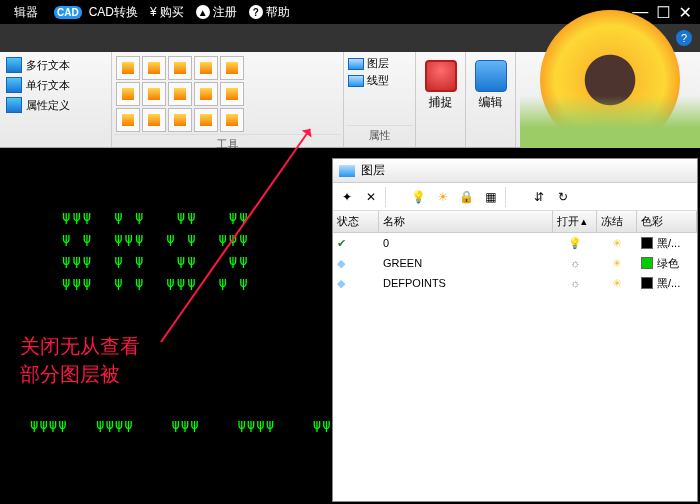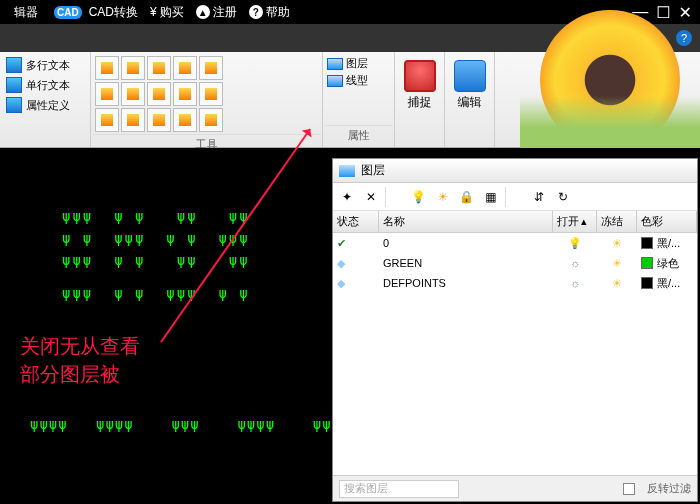--- a/index.html
+++ b/index.html
@@ -88,21 +88,21 @@
   </span>
 </div>
 
 <div class="decobar">
   <span>🖉</span>
   <span>◐</span>
   <span style="background:#1976d2;border-radius:50%;width:16px;height:16px;display:inline-flex;align-items:center;justify-content:center;color:#fff;font-size:11px">?</span>
 </div>
 
 <div class="ribbon">
-  <div class="ribbon-group" style="width:91px">
+  <div class="ribbon-group" style="width:112px">
     <div class="rg-content">
       <div class="textcol">
         <div class="tbtn">
             <span class="ico"></span>
             <span>多行文本</span>
           </div>
         <div class="tbtn">
             <span class="ico"></span>
             <span>单行文本</span>
           </div>
@@ -167,21 +167,21 @@
       </div>
   </div>
 </div>
 
 <div class="sunflower"></div>
 
 <div class="canvas">
   <div class="grass" style="left:62px;top:60px">ψψψ &nbsp;ψ ψ &nbsp; ψψ &nbsp; ψψ</div>
   <div class="grass" style="left:62px;top:82px">ψ ψ &nbsp;ψψψ &nbsp;ψ ψ &nbsp;ψψψ</div>
   <div class="grass" style="left:62px;top:104px">ψψψ &nbsp;ψ ψ &nbsp; ψψ &nbsp; ψψ</div>
-  <div class="grass" style="left:62px;top:137px">ψψψ &nbsp;ψ ψ &nbsp;ψψψ &nbsp;ψ ψ</div>
+  <div class="grass" style="left:62px;top:126px">ψψψ &nbsp;ψ ψ &nbsp;ψψψ &nbsp;ψ ψ</div>
   <div class="grass" style="left:30px;top:268px;letter-spacing:1px">ψψψψ &nbsp; ψψψψ &nbsp;&nbsp; ψψψ &nbsp;&nbsp; ψψψψ &nbsp;&nbsp; ψψψψ</div>
 </div>
 
 <div class="annot" style="left:20px;top:332px">
   <div>关闭无从查看</div>
   <div>部分图层被</div>
 </div>
 <div class="annot" style="left:440px;top:366px">打开被关闭图层</div>
 
 <div class="arrow" style="left:160px; top:82px; height:260px; transform:rotate(35deg)"></div>
@@ -259,19 +259,13 @@
         </div>
         <div class="pc" style="width:40px;justify-content:center">
           <span style="color:#fbc02d">☀</span>
         </div>
         <div class="pc" style="width:60px">
           <span class="csw" style="background:#000000"></span>
           <span>黑/...</span>
         </div>
       </div>
     </div>
-  <div class="panel-foot">
-    <span class="srch">搜索图层</span>
-    <span style="flex:1"></span>
-    <span class="cbx"></span>
-    <span>反转过滤</span>
-  </div>
 </div>
 
 </body></html>

